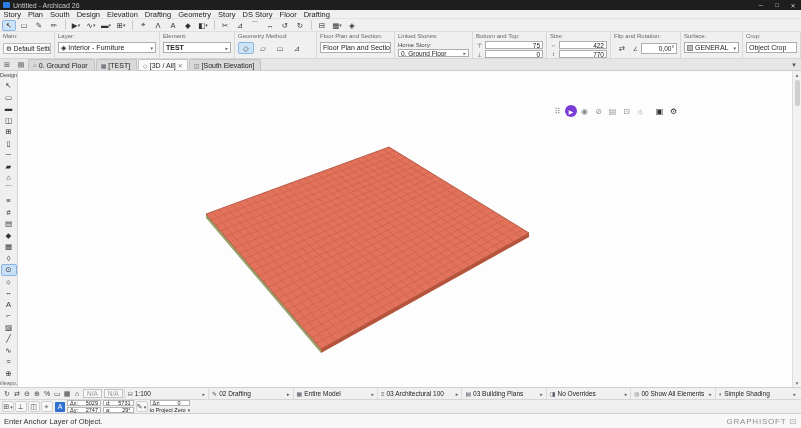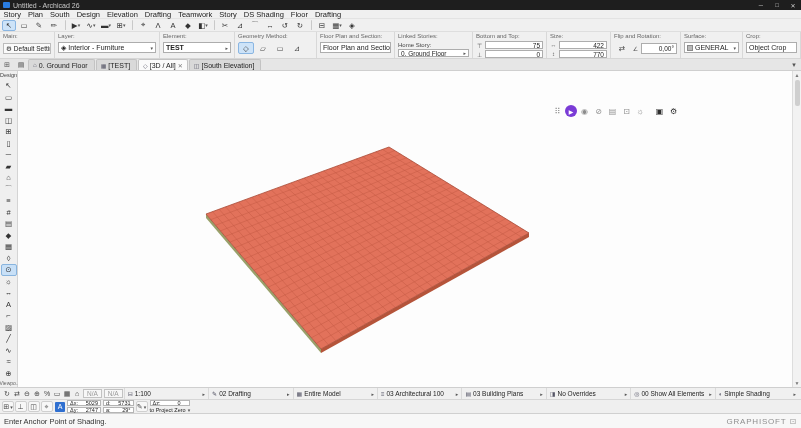--- a/index.html
+++ b/index.html
@@ -109,23 +109,23 @@
     <span class="win-btn">✕</span>
   </div>
 
   <div class="menubar">
     <span class="menu-item">Story</span>
       <span class="menu-item">Plan</span>
       <span class="menu-item">South</span>
       <span class="menu-item">Design</span>
       <span class="menu-item">Elevation</span>
       <span class="menu-item">Drafting</span>
-      <span class="menu-item">Teamwork</span>
+      <span class="menu-item">Geometry</span>
       <span class="menu-item">Story</span>
-      <span class="menu-item">DS Shading</span>
+      <span class="menu-item">DS Story</span>
       <span class="menu-item">Floor</span>
       <span class="menu-item">Drafting</span>
   </div>
 
   <div class="toolbar">
     <span class="tbtn selected">
         <span>↖</span>
         <span class="caret"></span>
       </span>
       <span class="tbtn">
@@ -657,21 +657,21 @@
         </span>
       <span class="ref-row">
           <span>to Project Zero</span>
           <span class="caret">▾</span>
         </span>
     </span>
     <span class="spacer"></span>
   </div>
 
   <div class="messagebar">
-    <span>Enter Anchor Point of Shading.</span>
+    <span>Enter Anchor Layer of Object.</span>
     <span class="spacer"></span>
     <span class="brand">
         <span>GRAPHISOFT</span>
         <span class="brand-logo">⊡</span>
       </span>
   </div>
 
 </div>
 
 </body></html>

